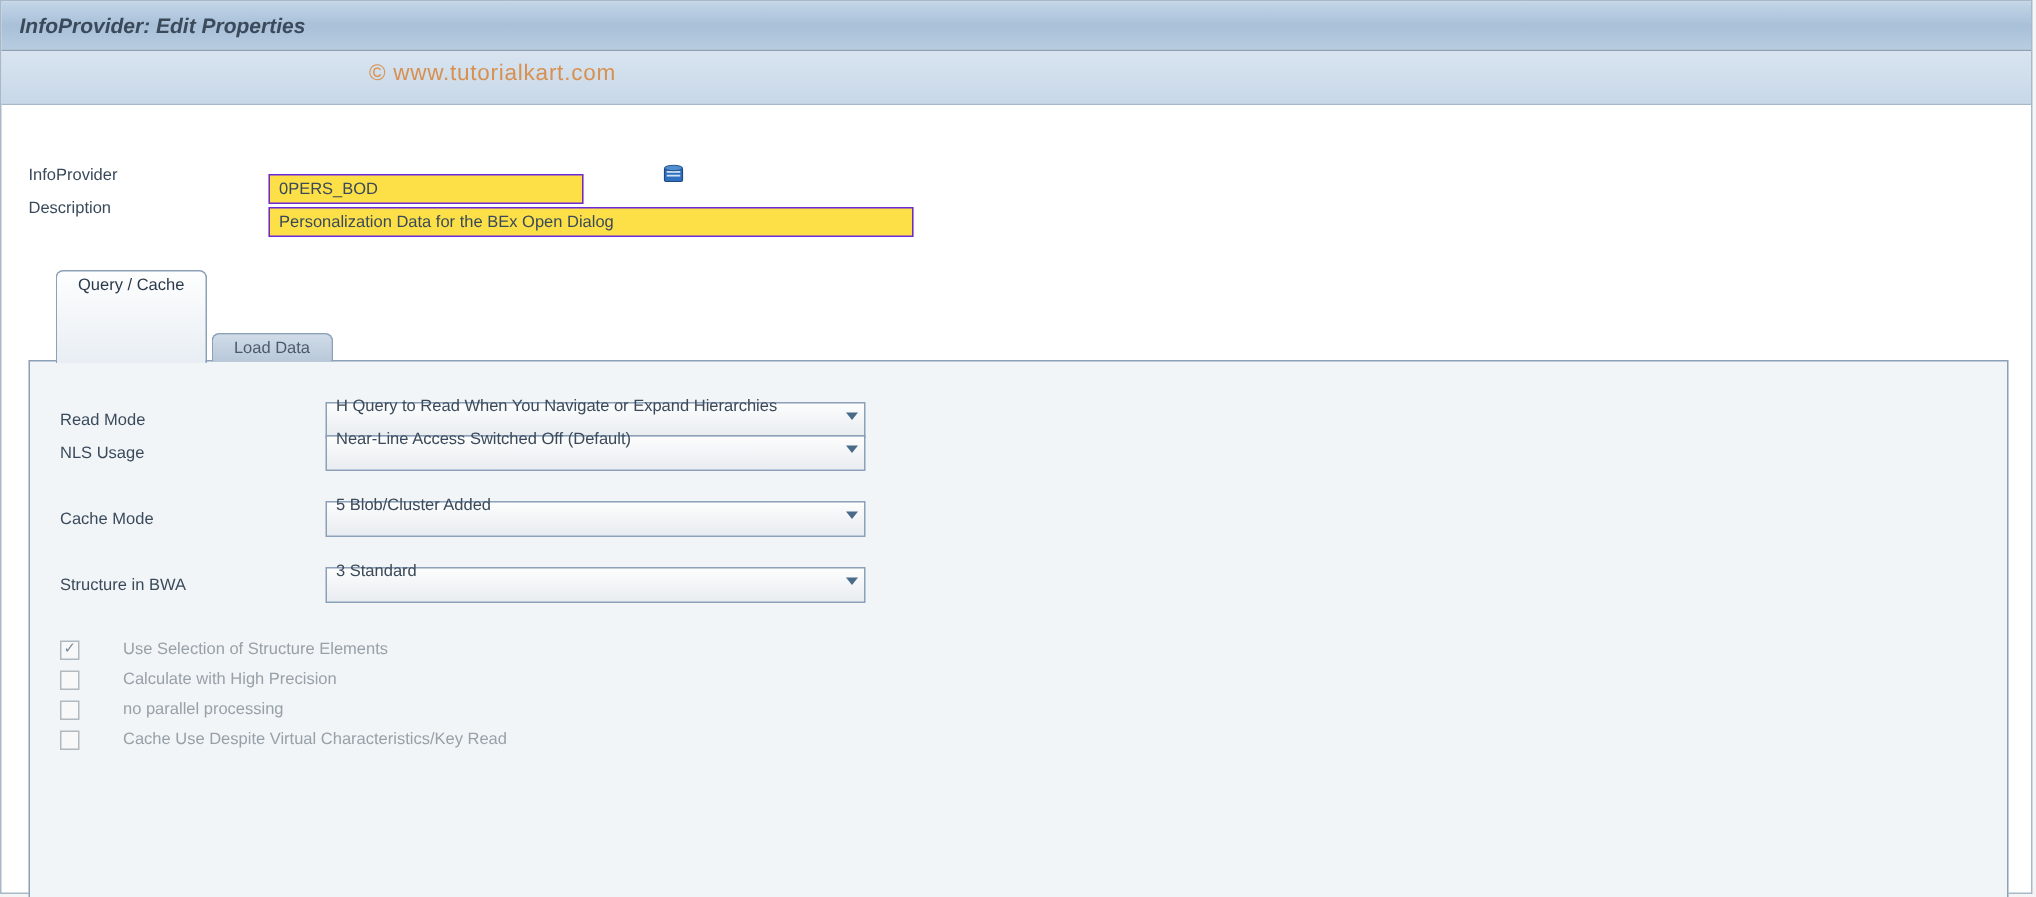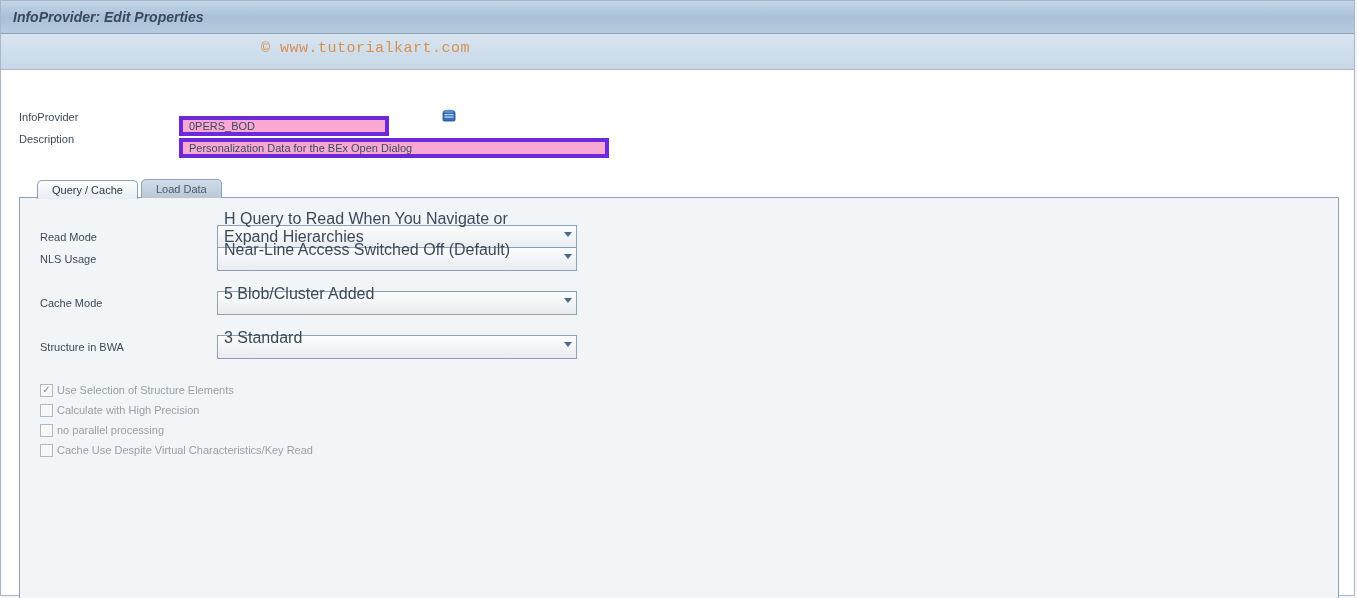--- a/index.html
+++ b/index.html
@@ -41,45 +41,44 @@
       border-bottom: 1px solid #a8b8c8;
       height: 36px;
       position: relative;
     }
     .watermark {
       position: absolute;
       top: 6px;
       left: 245px;
       color: #d89050;
       font-size: 15px;
-      font-family: Liberation Mono, monospace;
+      font-family: Liberation Sans, sans-serif;
       letter-spacing: 0.5px;
-      margin-left: 15px;
     }
     .content-area {
       padding: 35px 10px 10px 18px;
     }
     .header-fields {
       margin-bottom: 30px;
     }
     .field-row {
       display: flex;
       align-items: center;
       height: 22px;
       margin-bottom: 0px;
       gap: 45px;
     }
     .field-label {
       width: 115px;
       color: #3a4a5a;
       padding-top: 1px;
     }
     .text-input {
-      border: 4px solid #6d28d9;
-      background: #f9a8d4;
+      border: 1px solid #6d28d9;
+      background: #fde047;
       height: 20px;
       padding: 2px 6px;
       font-family: inherit;
       font-size: 11px;
       color: #3a4a5a;
       margin-top: 20px;
     }
     .text-input.short {
       width: 210px;
     }
@@ -111,20 +110,21 @@
       position: relative;
     }
     .tab.active {
       background: linear-gradient(to bottom, #fefefe 0%, #e8eef4 100%);
       color: #2a3a4a;
       top: 1px;
     }
     .tab.inactive {
       background: linear-gradient(to bottom, #d0dce8 0%, #b8c8d8 100%);
       color: #4a5a6a;
+      margin-top: 43px;
     }
     .tab-panel {
       border: 1px solid #8ca0b8;
       background: #f2f5f8;
       width: 1320px;
       height: 405px;
       padding: 28px 10px 10px 20px;
       position: relative;
       top: -1px;
     }
@@ -138,21 +138,21 @@
       width: 177px;
       color: #3a4a5a;
     }
     .select-box {
       border: 1px solid #8ca0b8;
       background: linear-gradient(to bottom, #fdfdfd 0%, #e8ecf0 100%);
       height: 20px;
       width: 360px;
       padding: 2px 18px 20px 6px;
       font-family: inherit;
-      font-size: 16px;
+      font-size: 11px;
       color: #3a4a5a;
       position: relative;
       display: flex;
       align-items: center;
       cursor: pointer;
     }
     .select-arrow {
       position: absolute;
       right: 4px;
       top: 6px;
@@ -162,20 +162,21 @@
       border-right: 4px solid transparent;
       border-top: 5px solid #4a6a8a;
     }
     .spacer-small { height: 22px; }
     .spacer-med { height: 22px; }
     .checkbox-row {
       display: flex;
       align-items: center;
       height: 20px;
       color: #a0a8b0;
+      gap: 25px;
     }
     .checkbox-row.checked {
     }
     .fake-checkbox {
       width: 13px;
       height: 13px;
       border: 1px solid #b0b8c0;
       background: #f8f8f8;
       margin-right: 4px;
       display: inline-flex;

